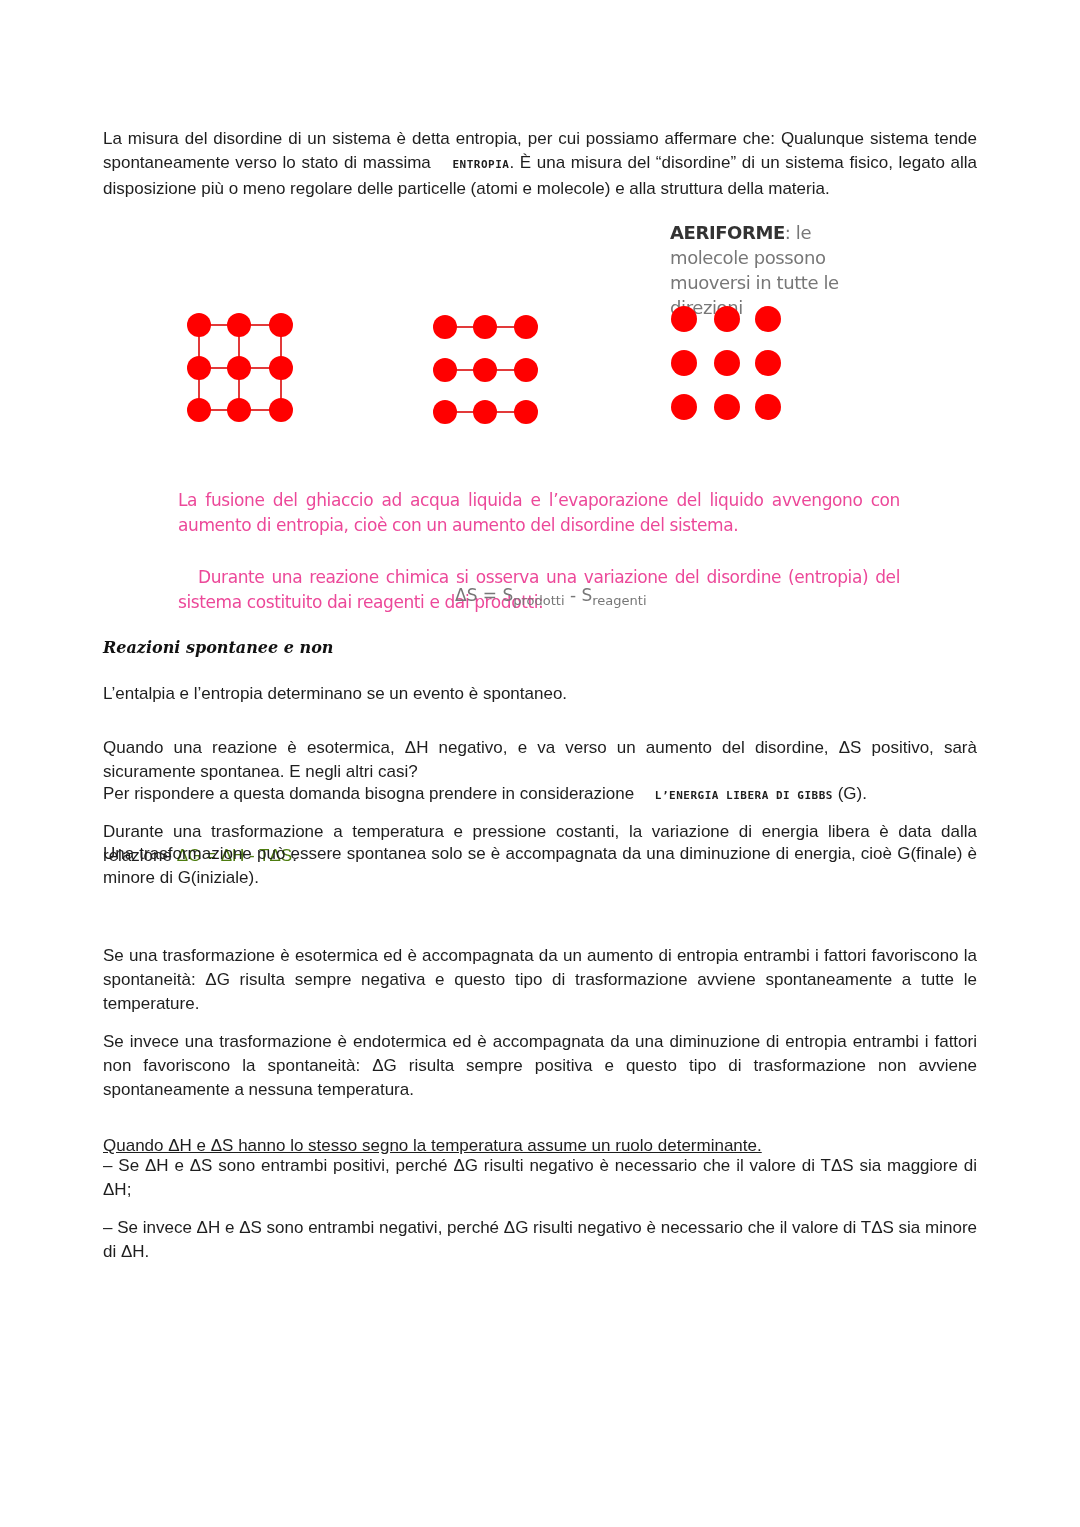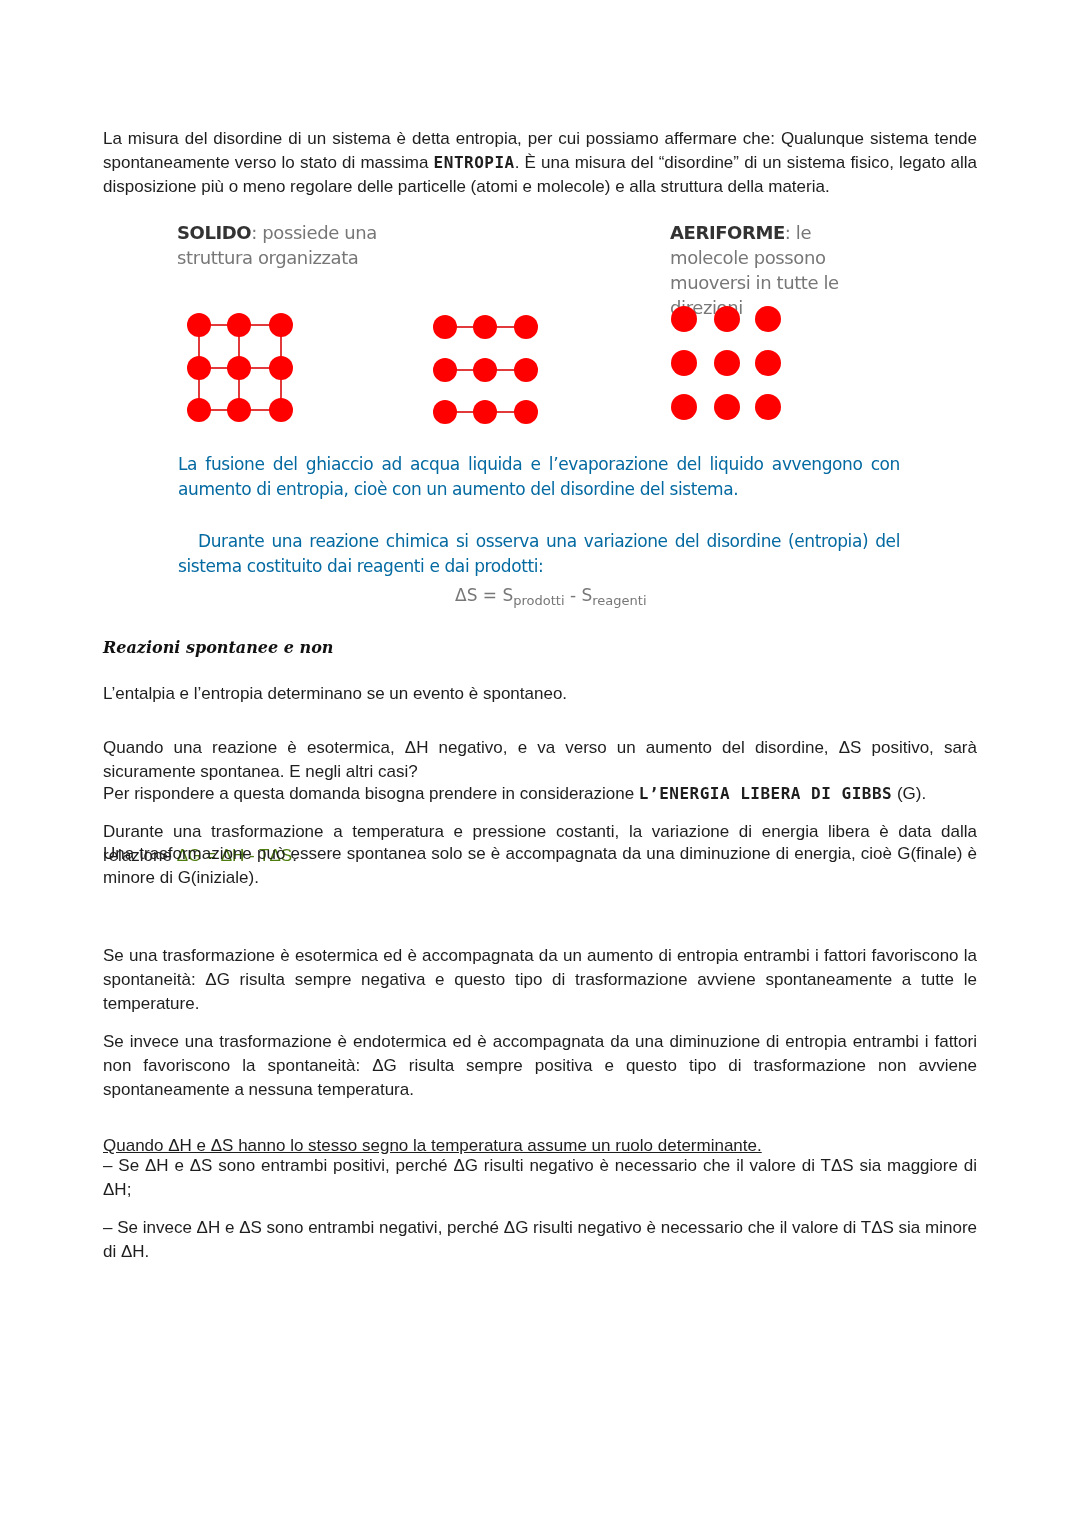--- a/index.html
+++ b/index.html
@@ -1,46 +1,45 @@
 <!DOCTYPE html>
 <html><head>
 <meta charset="utf-8">
 <style>
   html, body { margin: 0; padding: 0; background: #ffffff; }
   body { width: 1080px; height: 1527px; position: relative; overflow: hidden;
          font-family: "Liberation Sans", sans-serif; color: #1a1a1a; }
   .para { position: absolute; left: 103px; width: 874px; font-size: 17px;
           line-height: 24px; text-align: justify; color: #1e1e1e; }
   .caps { font-family: "DejaVu Sans Mono", monospace; font-weight: bold;
-          font-size: 16px; letter-spacing: 0.5px; }
+          font-size: 11px; letter-spacing: 0.5px; margin-left: 16px; }
   .fig { position: absolute; left: 170px; top: 215px; width: 740px; height: 410px; }
   .col { position: absolute; top: 5px; width: 220px; font-size: 18px;
          line-height: 25px; color: #777; font-family: "DejaVu Sans", sans-serif;
          letter-spacing: -0.4px; }
   .col b { color: #333; }
   .fig-text { position: absolute; left: 8px; width: 722px; font-size: 17px;
-              line-height: 25px; color: #0369a1; font-family: "DejaVu Sans", sans-serif;
-              letter-spacing: -0.4px; text-align: justify; }
+              line-height: 25px; color: #ec4899; font-family: "DejaVu Sans", sans-serif;
+              letter-spacing: -0.4px; text-align: justify; margin-top: 36px; }
   .indent { text-indent: 20px; }
   .formula { position: absolute; left: 285px; top: 370px; font-size: 17px;
              color: #777; font-family: "DejaVu Sans", sans-serif; }
   .formula sub { font-size: 13px; }
   .heading { position: absolute; left: 103px; top: 638px; font-family: "DejaVu Serif", serif;
              font-style: italic; font-weight: bold; font-size: 16px; color: #111; }
   .blue { color: #4d7c0f; }
   svg circle { fill: #ff0000; }
   svg line { stroke: #e23a3a; stroke-width: 2; }
 </style>
 </head>
 <body>
 
 <div class="para" style="top:127px;"><span>La misura del disordine di un sistema è detta entropia, per cui possiamo affermare che: Qualunque sistema tende spontaneamente verso lo stato di massima </span><span class="caps">ENTROPIA</span><span>. È una misura del “disordine” di un sistema fisico, legato alla disposizione più o meno regolare delle particelle (atomi e molecole) e alla struttura della materia.</span></div>
 
 <div class="fig">
-  <div class="col" style="left:7px;"><b>SOLIDO</b><span>: possiede una struttura organizzata</span></div>
   <div class="col" style="left:500px;"><b>AERIFORME</b><span>: le molecole possono muoversi in tutte le direzioni</span></div>
 
   <svg style="position:absolute;left:10px;top:95px;" width="120" height="115">
     <line x1="19" y1="15" x2="101" y2="15"></line>
       <line x1="19" y1="58" x2="101" y2="58"></line>
       <line x1="19" y1="100" x2="101" y2="100"></line>
     <line x1="19" y1="15" x2="19" y2="100"></line>
       <line x1="59" y1="15" x2="59" y2="100"></line>
       <line x1="101" y1="15" x2="101" y2="100"></line>
     <circle cx="19" cy="15" r="12"></circle>

